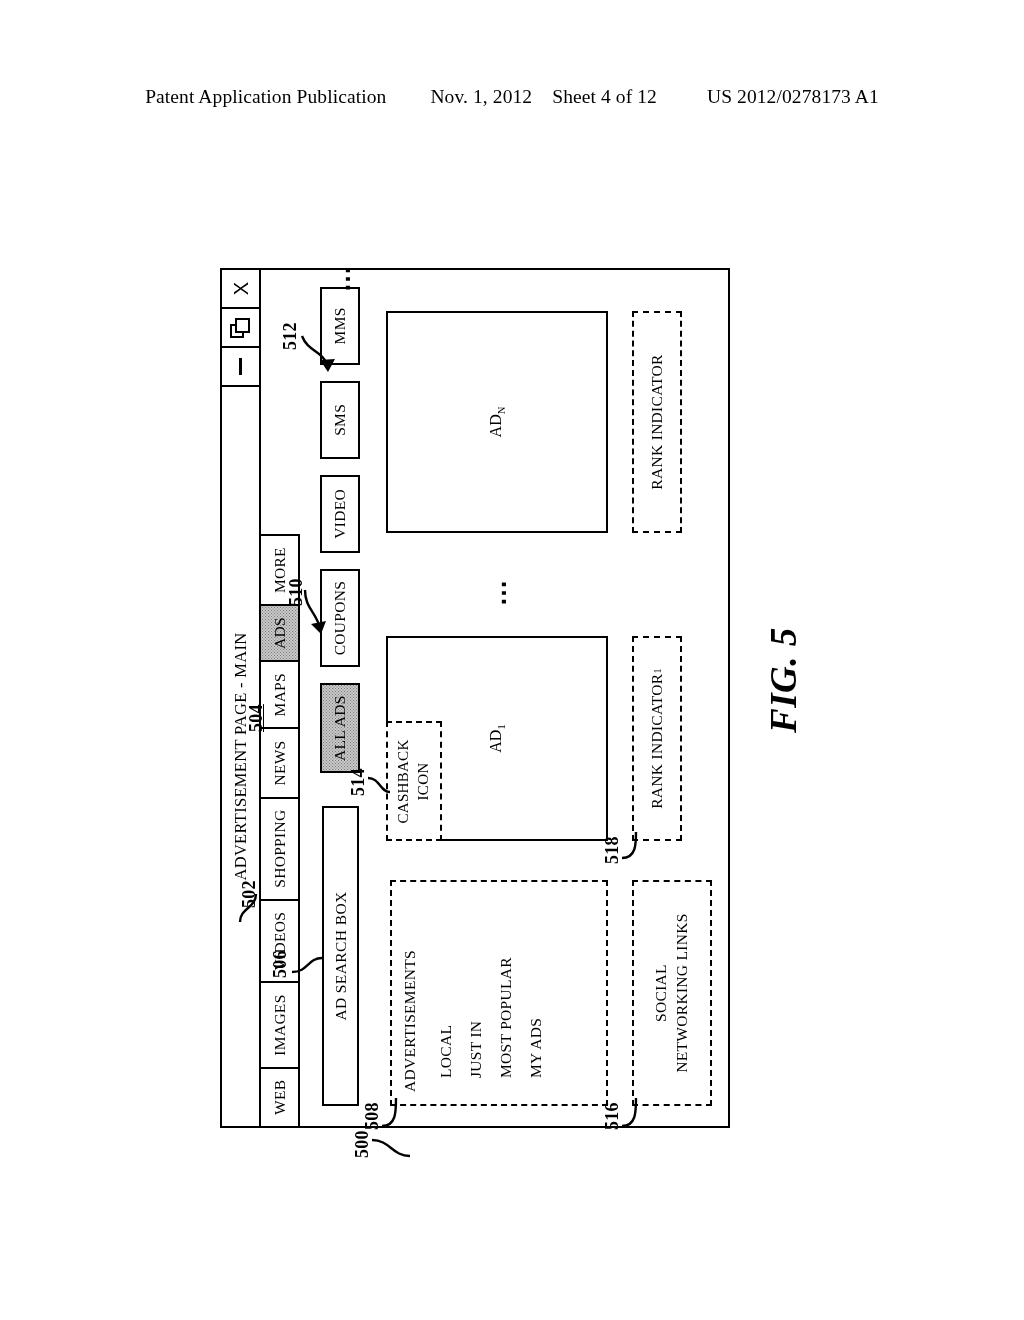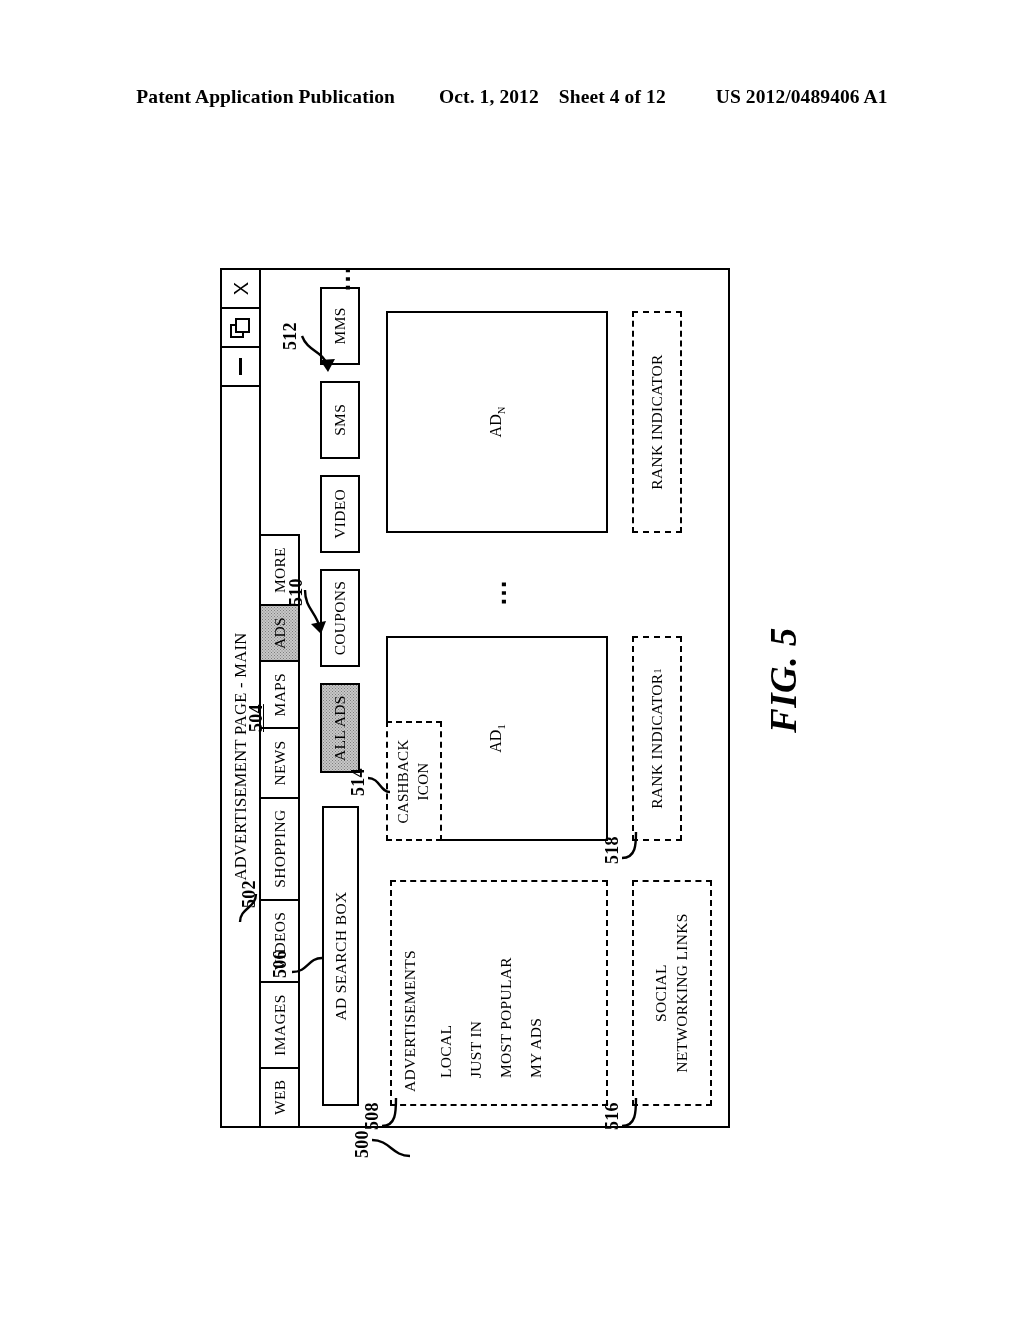--- a/index.html
+++ b/index.html
@@ -13,21 +13,21 @@
 
   
   #pub-header {
     position: absolute;
     left: 0; top: 86px;
     width: 1024px;
     display: flex;
     justify-content: center;
     align-items: baseline;
     font-family: "Liberation Serif", serif;
-    font-weight: bold;
+    font-weight: normal;
     font-size: 19.5px;
     letter-spacing: 0.1px;
     white-space: nowrap;
   }
   #pub-header .hspace-lg { display:inline-block; width: 44px; }
   #pub-header .hspace-md { display:inline-block; width: 20px; }
   #pub-header .hspace-xl { display:inline-block; width: 50px; }
 
   
   
@@ -329,25 +329,25 @@
     font-family: "Liberation Sans", sans-serif;
     font-weight: bold;
   }
 </style>
 </head>
 <body>
 
 <div id="pub-header">
   <span>Patent Application Publication</span>
   <span class="hspace-lg"></span>
-  <span>Oct. 1, 2012</span>
+  <span>Nov. 1, 2012</span>
   <span class="hspace-md"></span>
   <span>Sheet 4 of 12</span>
   <span class="hspace-xl"></span>
-  <span>US 2012/0489406 A1</span>
+  <span>US 2012/0278173 A1</span>
 </div>
 
 <div id="figure-stage">
 <div id="figure-rot">
 
   <div id="fig-label">FIG. 5</div>
 
   <div class="ref" style="left:-18px; top:150px;">500</div>
   <svg class="leader" style="left:-22px; top:168px; width:50px; height:46px;">
     <path d="M22,2 C22,20 6,22 6,40" stroke="#000" stroke-width="2.4" fill="none"></path>

